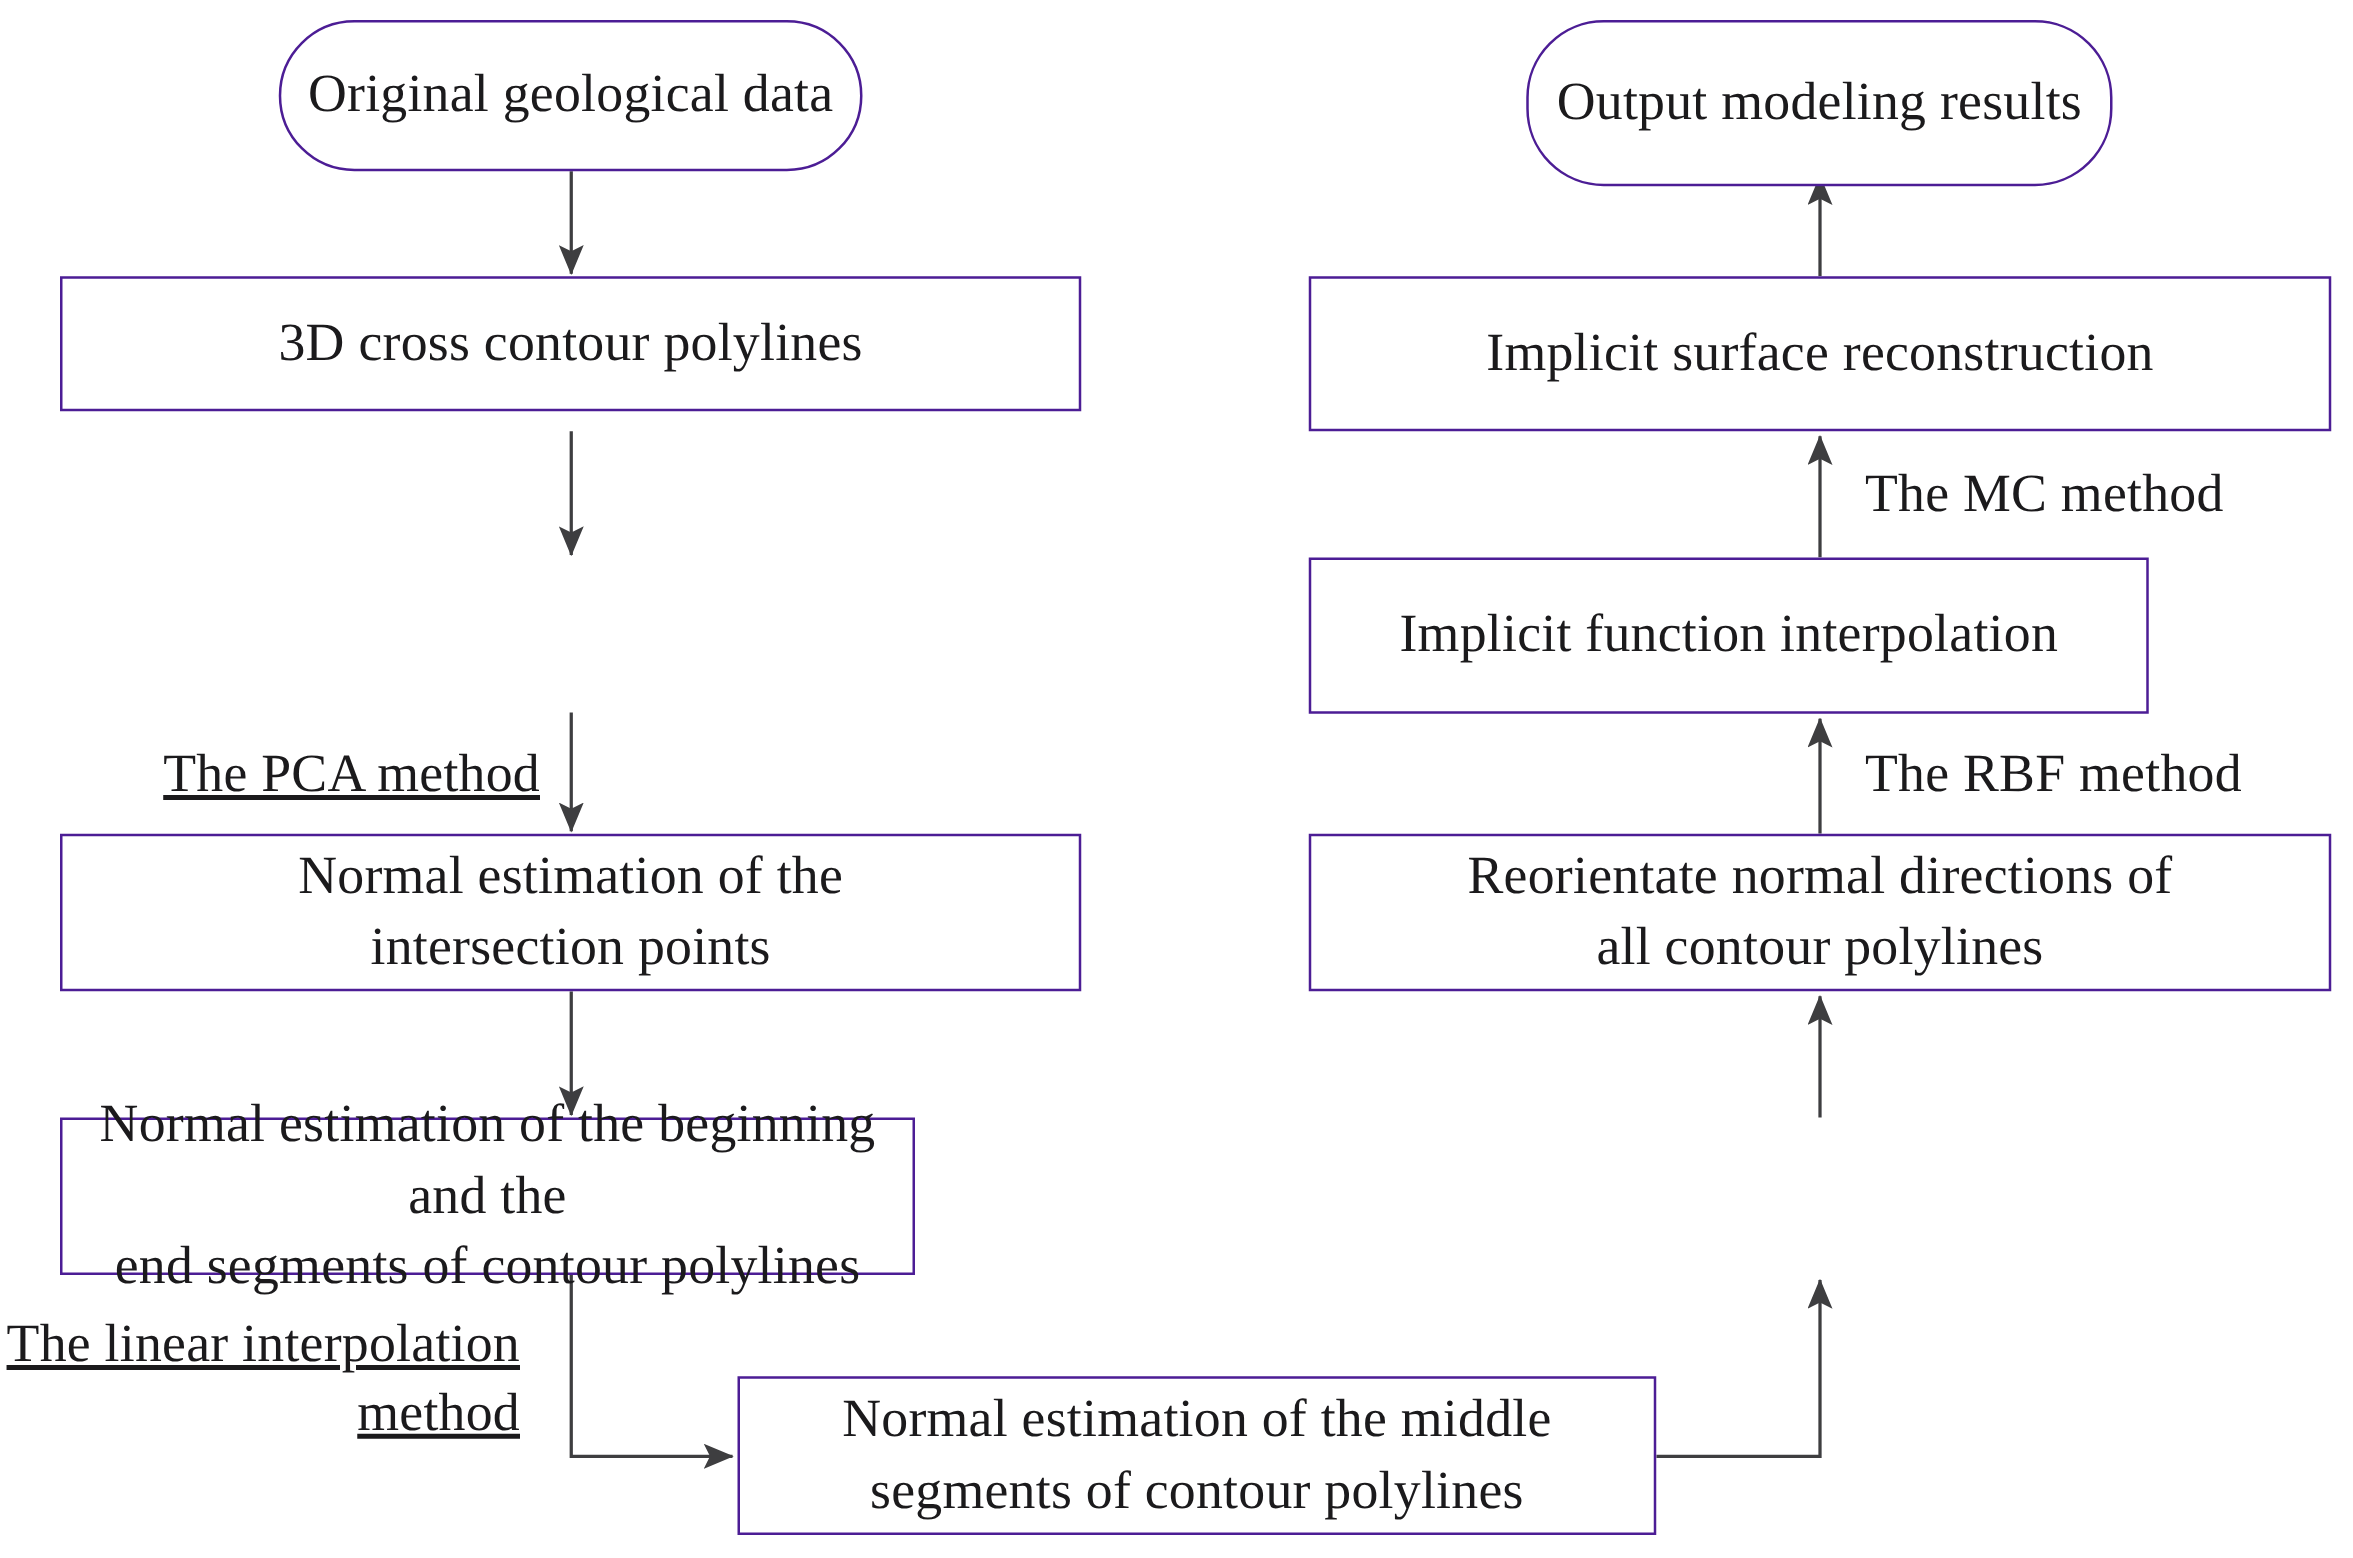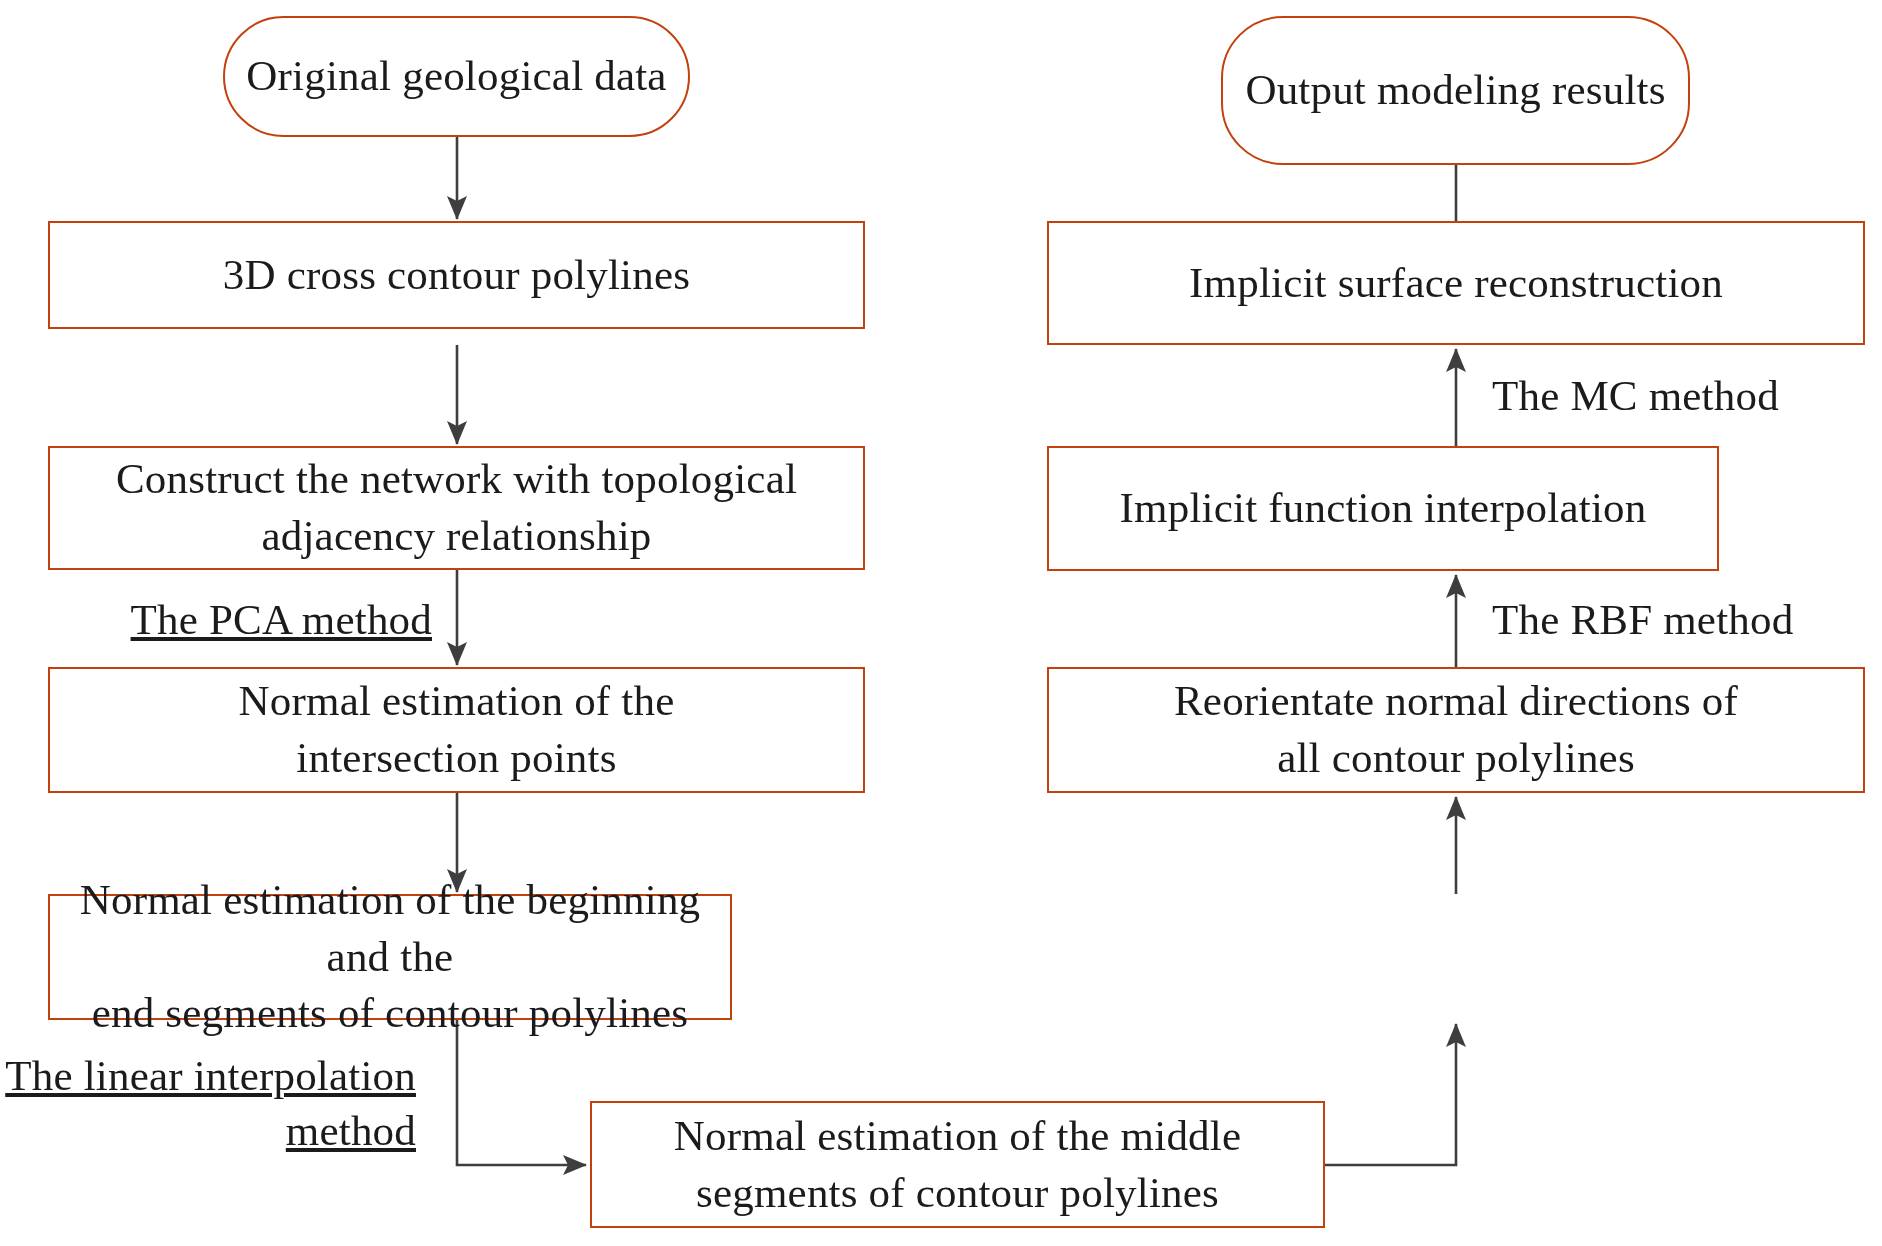--- a/index.html
+++ b/index.html
@@ -20,21 +20,21 @@
     position: absolute;
     left: 0;
     top: 0;
     width: 1882px;
     height: 1246px;
     pointer-events: none;
   }
   .node {
     position: absolute;
     box-sizing: border-box;
-    border: 2px solid #c2410c;
+    border: 2px solid #4c1d95;
     background: #ffffff;
     display: flex;
     align-items: center;
     justify-content: center;
     text-align: center;
   }
   .node .node-label {
     font-size: 43px;
     line-height: 1.32;
     white-space: pre-line;
@@ -86,24 +86,20 @@
   </svg>
 
   <div class="node terminator" style="left:223px; top:16px; width:467px; height:121px;">
     <span class="node-label">Original geological data</span>
   </div>
 
   <div class="node" style="left:48px; top:221px; width:817px; height:108px;">
     <span class="node-label">3D cross contour polylines</span>
   </div>
 
-  <div class="node" style="left:48px; top:446px; width:817px; height:124px;">
-    <span class="node-label">Construct the network with topological
-adjacency relationship</span>
-  </div>
 
   <div class="node" style="left:48px; top:667px; width:817px; height:126px;">
     <span class="node-label">Normal estimation of the
 intersection points</span>
   </div>
 
   <div class="node" style="left:48px; top:894px; width:684px; height:126px;">
     <span class="node-label">Normal estimation of the beginning and the
 end segments of contour polylines</span>
   </div>
@@ -120,21 +116,21 @@
   </div>
 
   <div class="node" style="left:1047px; top:446px; width:672px; height:125px;">
     <span class="node-label">Implicit function interpolation</span>
   </div>
 
   <div class="node" style="left:1047px; top:221px; width:818px; height:124px;">
     <span class="node-label">Implicit surface reconstruction</span>
   </div>
 
-  <div class="node terminator" style="left:1221px; top:16px; width:469px; height:149px;">
+  <div class="node terminator" style="left:1221px; top:16px; width:469px; height:133px;">
     <span class="node-label">Output modeling results</span>
   </div>
 
   <div class="edge-label align-right" style="right:1450px; top:592px;">The PCA method</div>
 
   <div class="edge-label align-right" style="right:1466px; top:1048px;">The linear interpolation
 method</div>
 
   <div class="edge-label" style="left:1492px; top:592px;">The RBF method</div>
 

